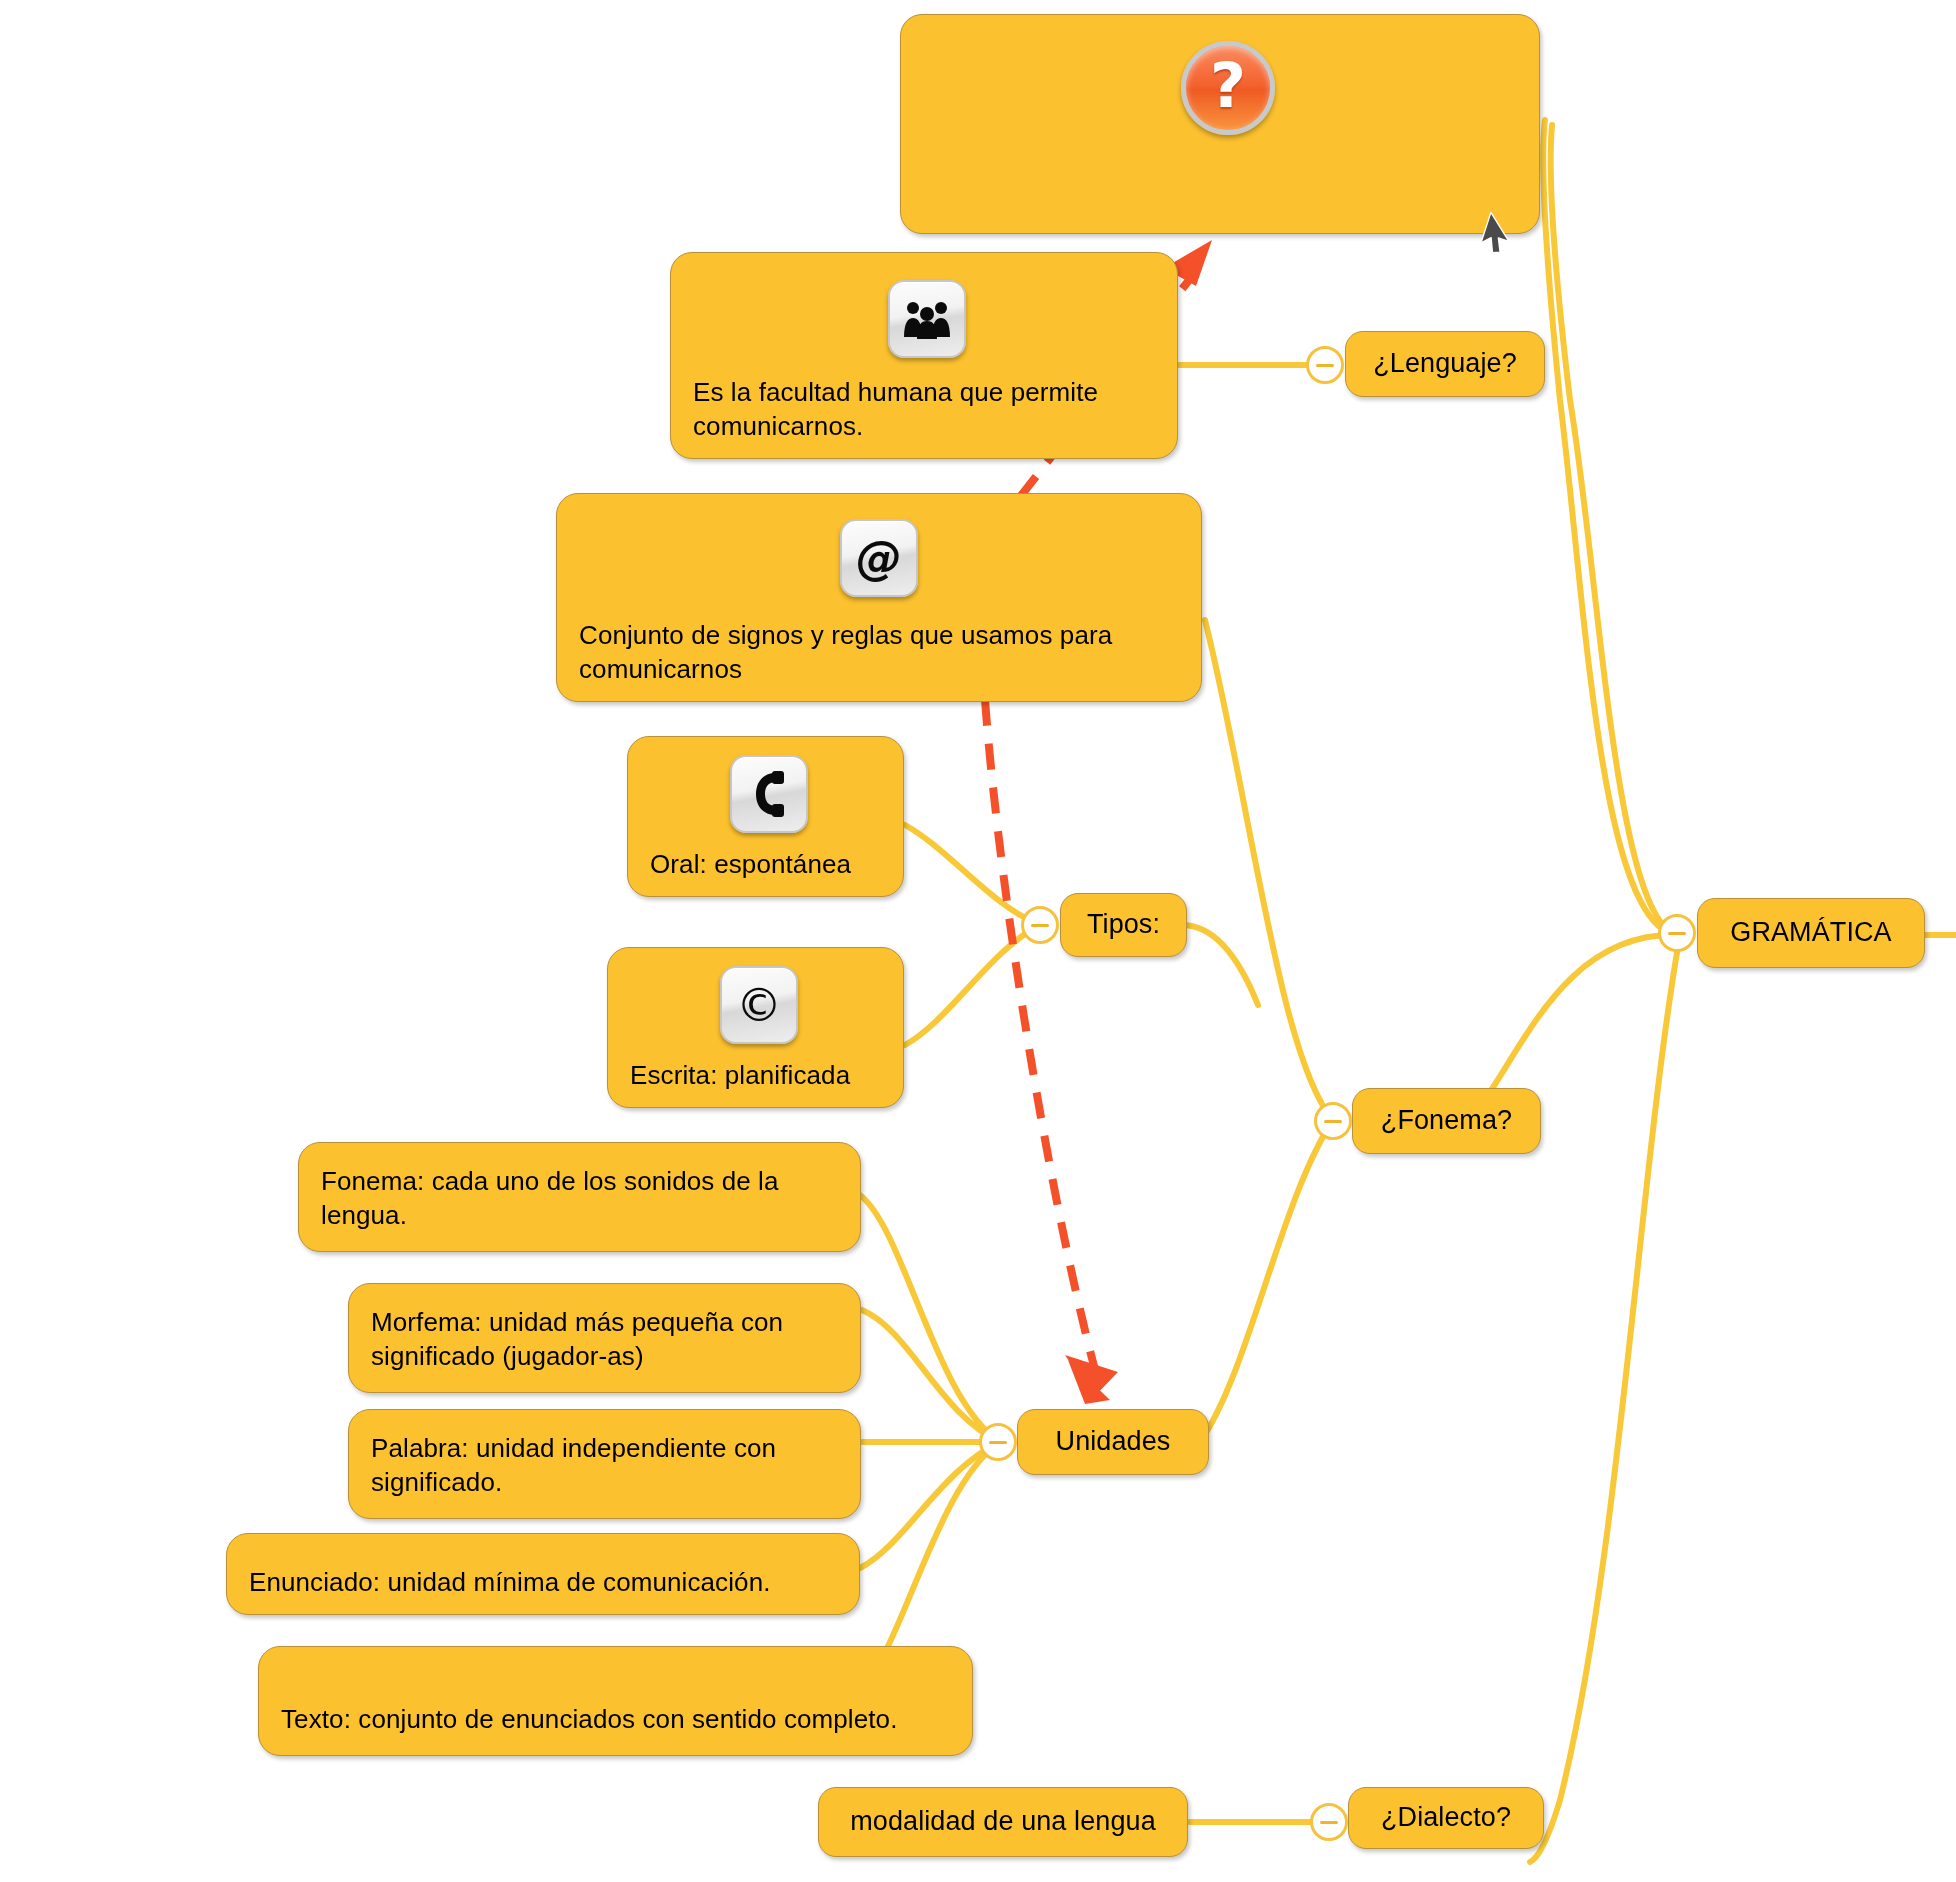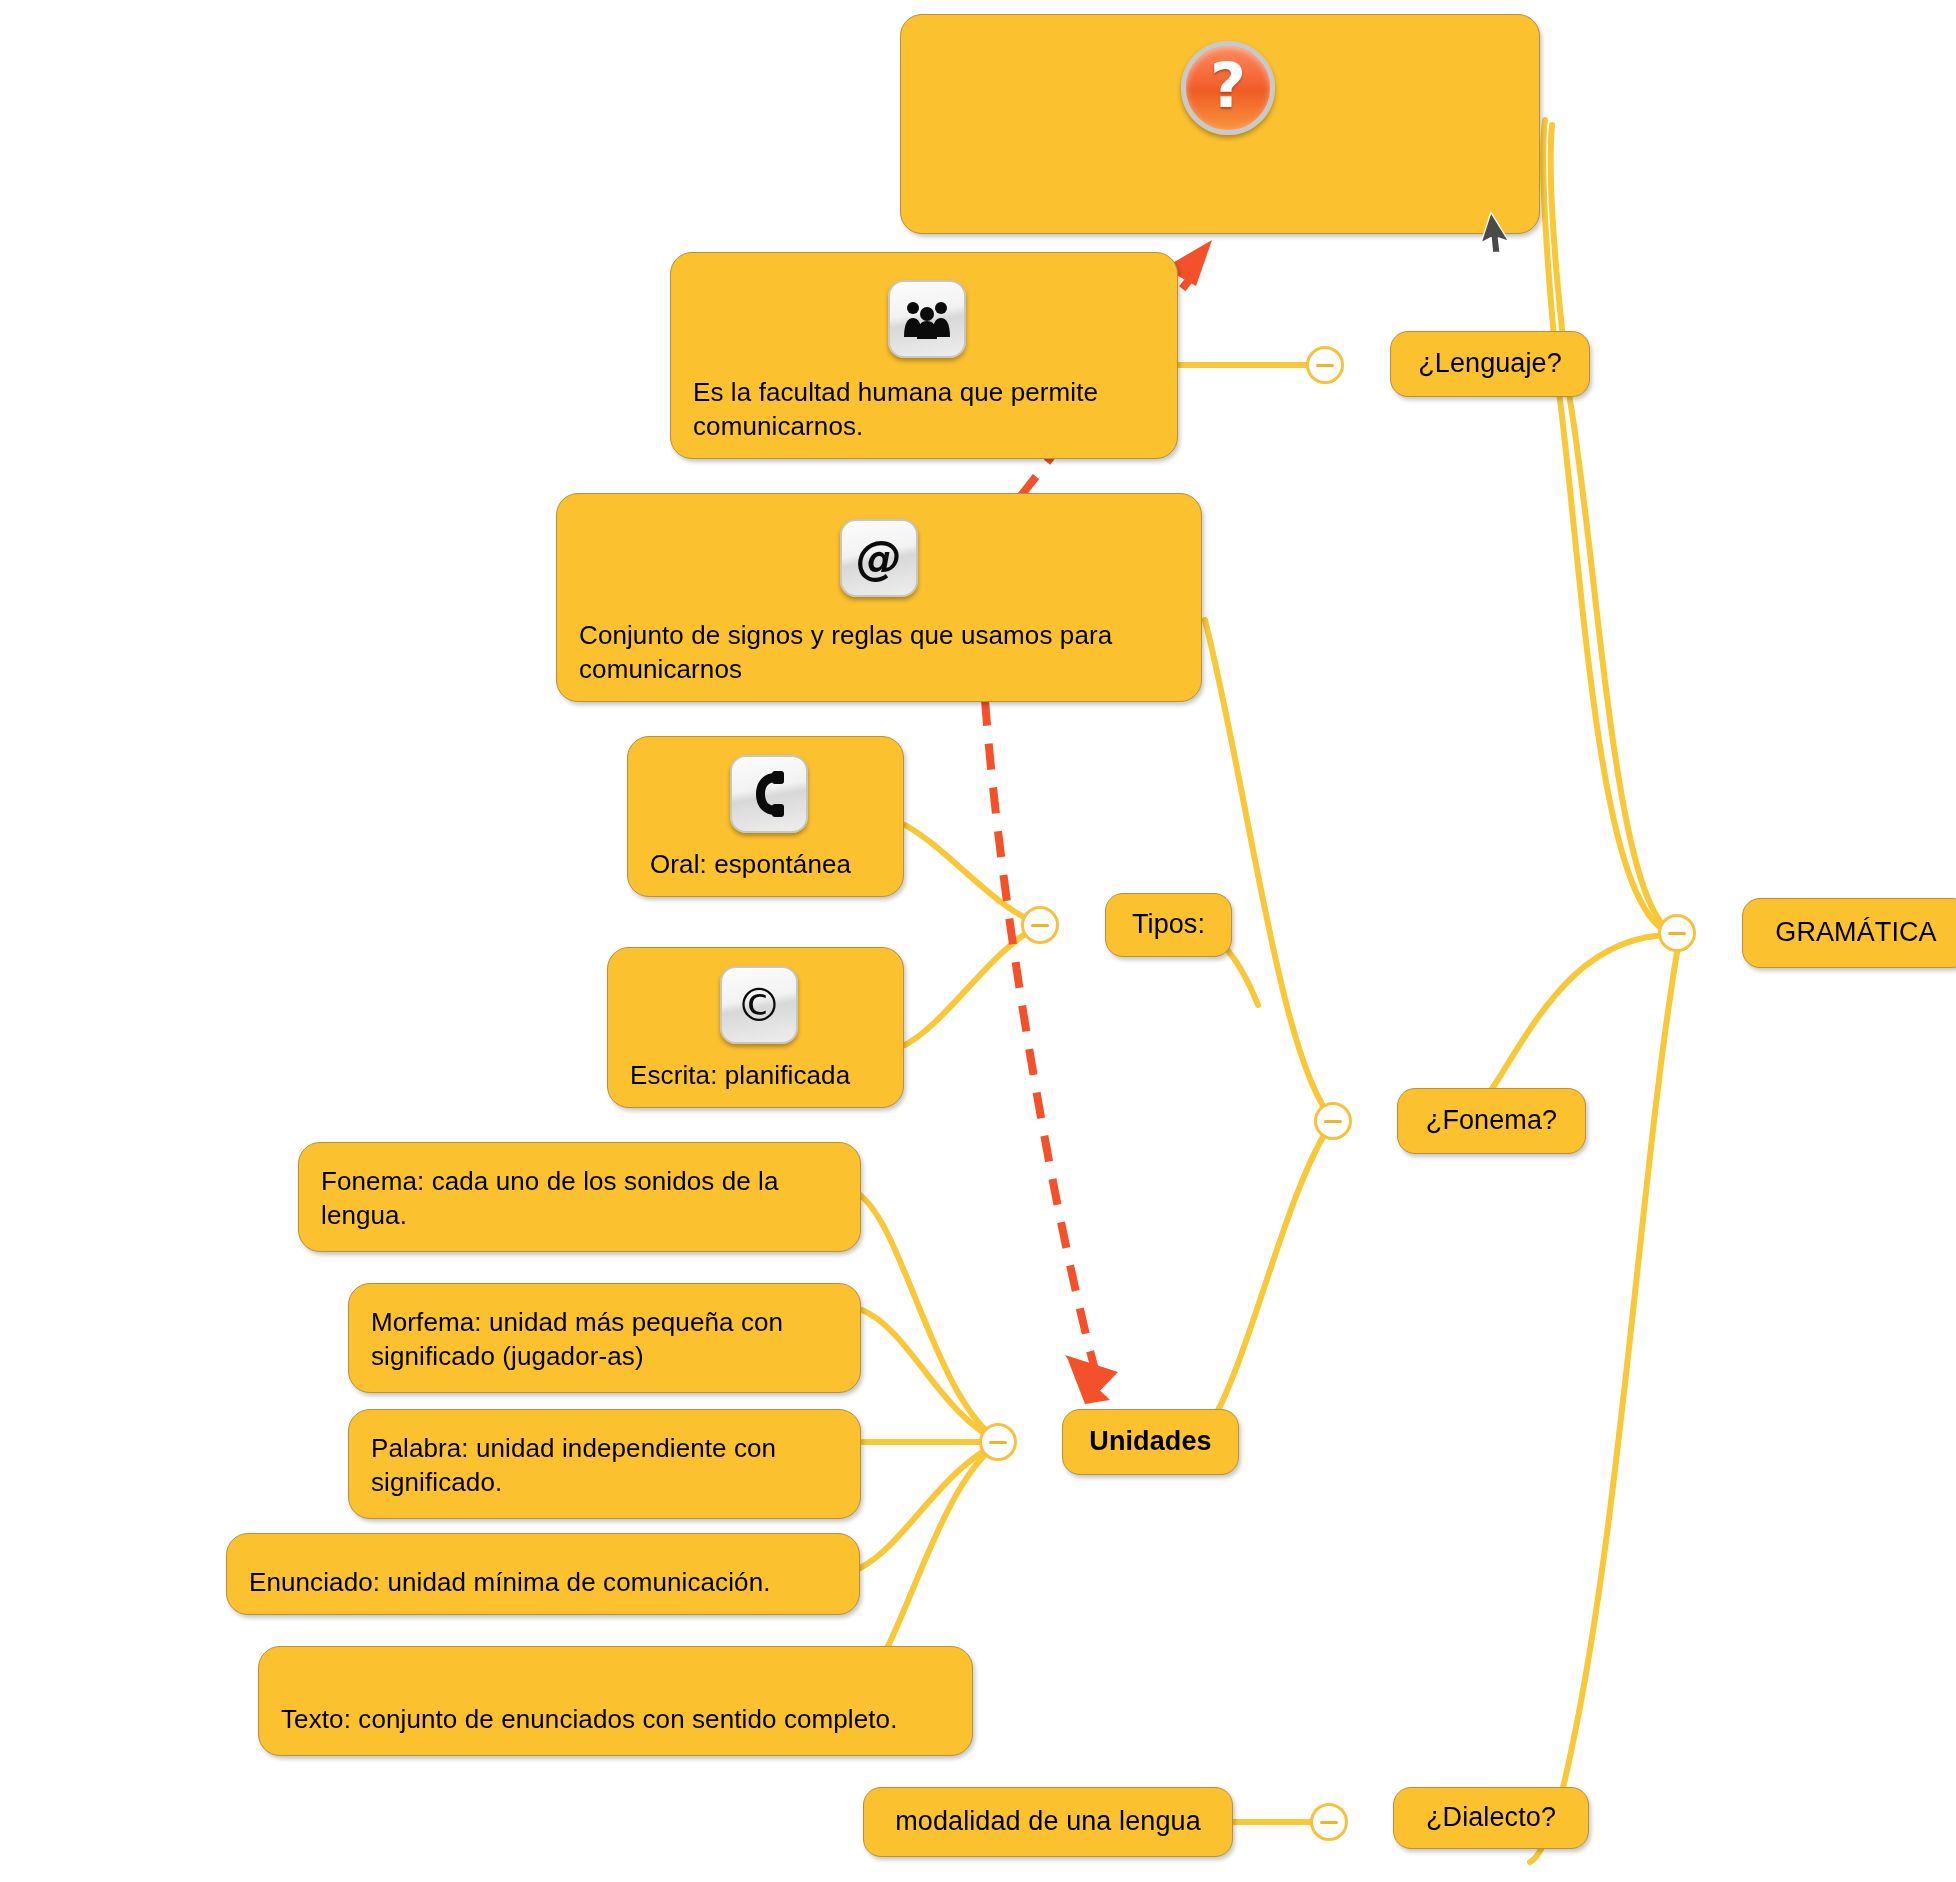--- a/index.html
+++ b/index.html
@@ -43,21 +43,21 @@
     line-height:1.30;
     letter-spacing:.1px;
     padding:0 22px 14px 22px;
     white-space:pre-wrap;
   }
   .node.center .txt{
     padding:0 26px;
     text-align:center;
     white-space:nowrap;
   }
-  .node.small{ border-radius:18px;margin-left:45px; }
+  .node.small{ border-radius:18px; }
   .node.small .txt{ font-size:27px; }
 
   
   .icon-tile{
     position:absolute;
     width:74px;height:74px;
     border-radius:16px;
     background:linear-gradient(170deg,#fdfdfd 0%,#f2f2f2 42%,#d8d8d8 53%,#eeeeee 100%);
     border:2px solid #c6c6c6;
     box-shadow:0 3px 4px rgba(0,0,0,.30), inset 0 1px 0 #ffffff;
@@ -218,21 +218,21 @@
     <div class="bar"></div>
   </div>
 
   <div class="node small center" style="left:1697px;top:898px;width:228px;height:70px;">
     <div class="txt">GRAMÁTICA</div>
   </div>
   <div class="toggle" style="left:1658px;top:914px;">
     <div class="bar"></div>
   </div>
 
-  <div class="node small center" style="left:1017px;top:1409px;width:177px;height:66px;font-weight:bold;">
+  <div class="node small center" style="left:1017px;top:1409px;width:192px;height:66px;">
     <div class="txt">Unidades</div>
   </div>
   <div class="toggle" style="left:979px;top:1423px;">
     <div class="bar"></div>
   </div>
 
   <div class="node" style="left:298px;top:1142px;width:563px;height:110px;">
     <div class="txt" style="padding-bottom:18px;">Fonema: cada uno de los sonidos de la lengua.</div>
   </div>
 

